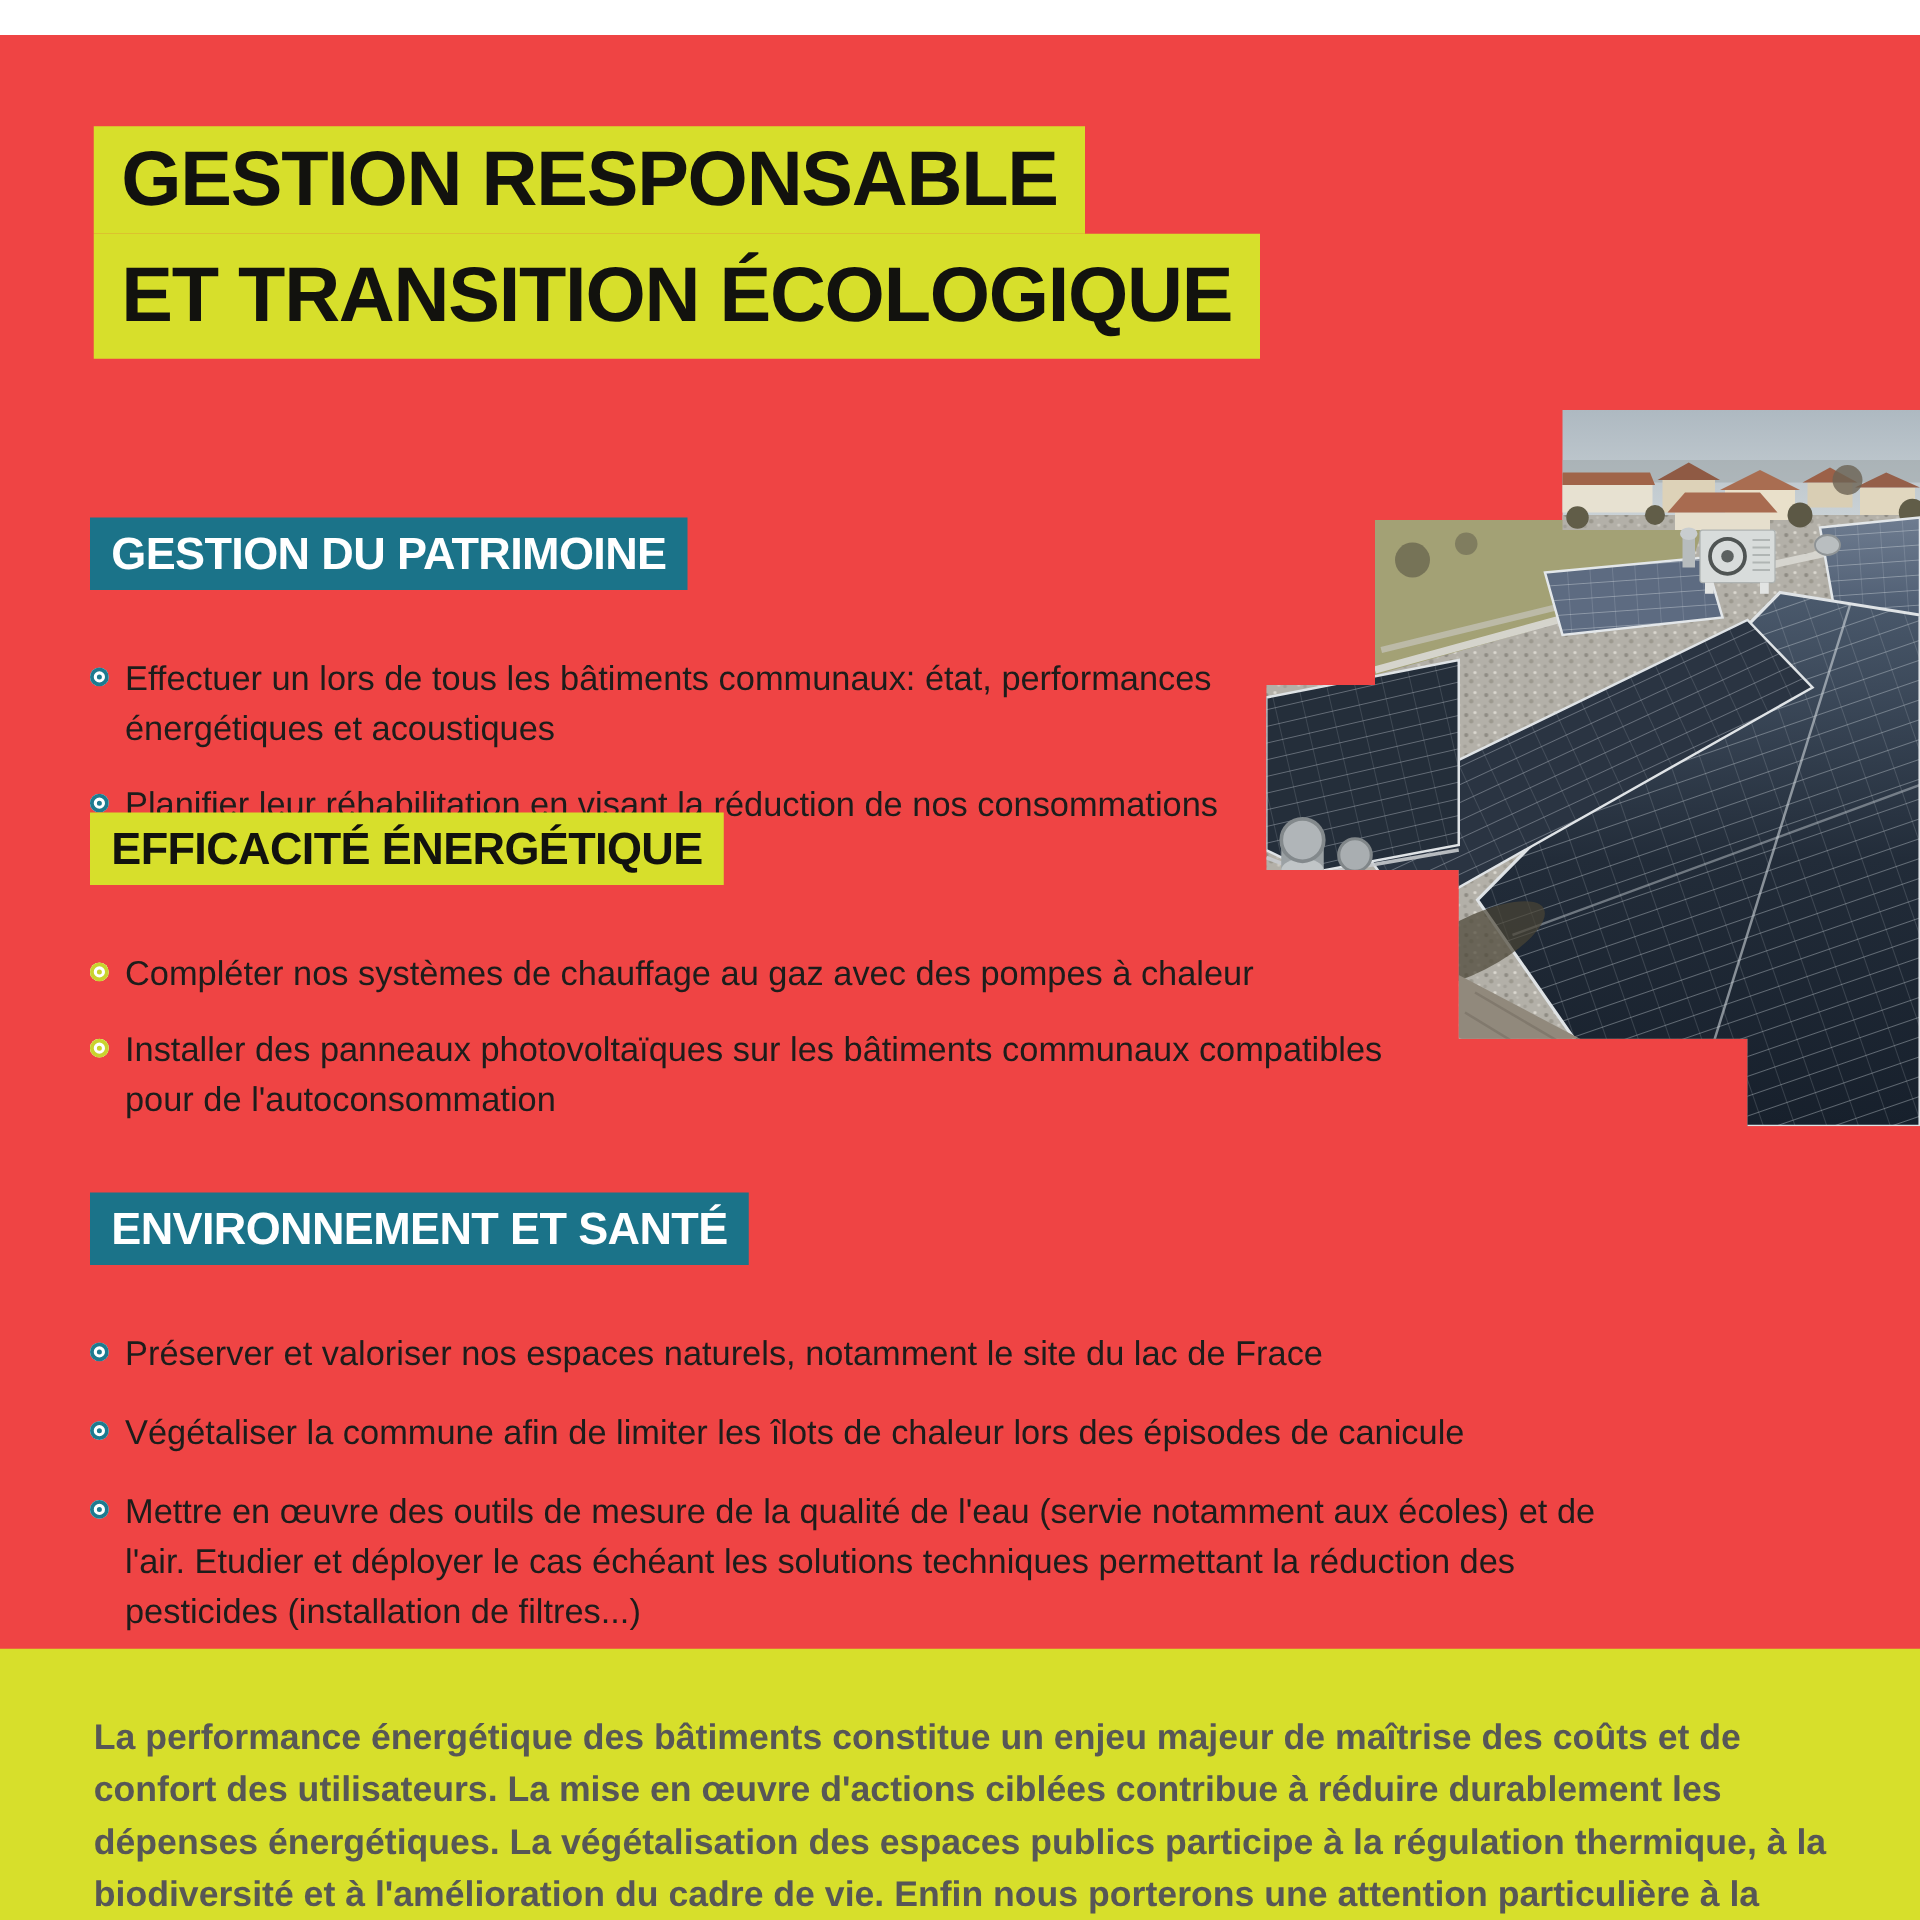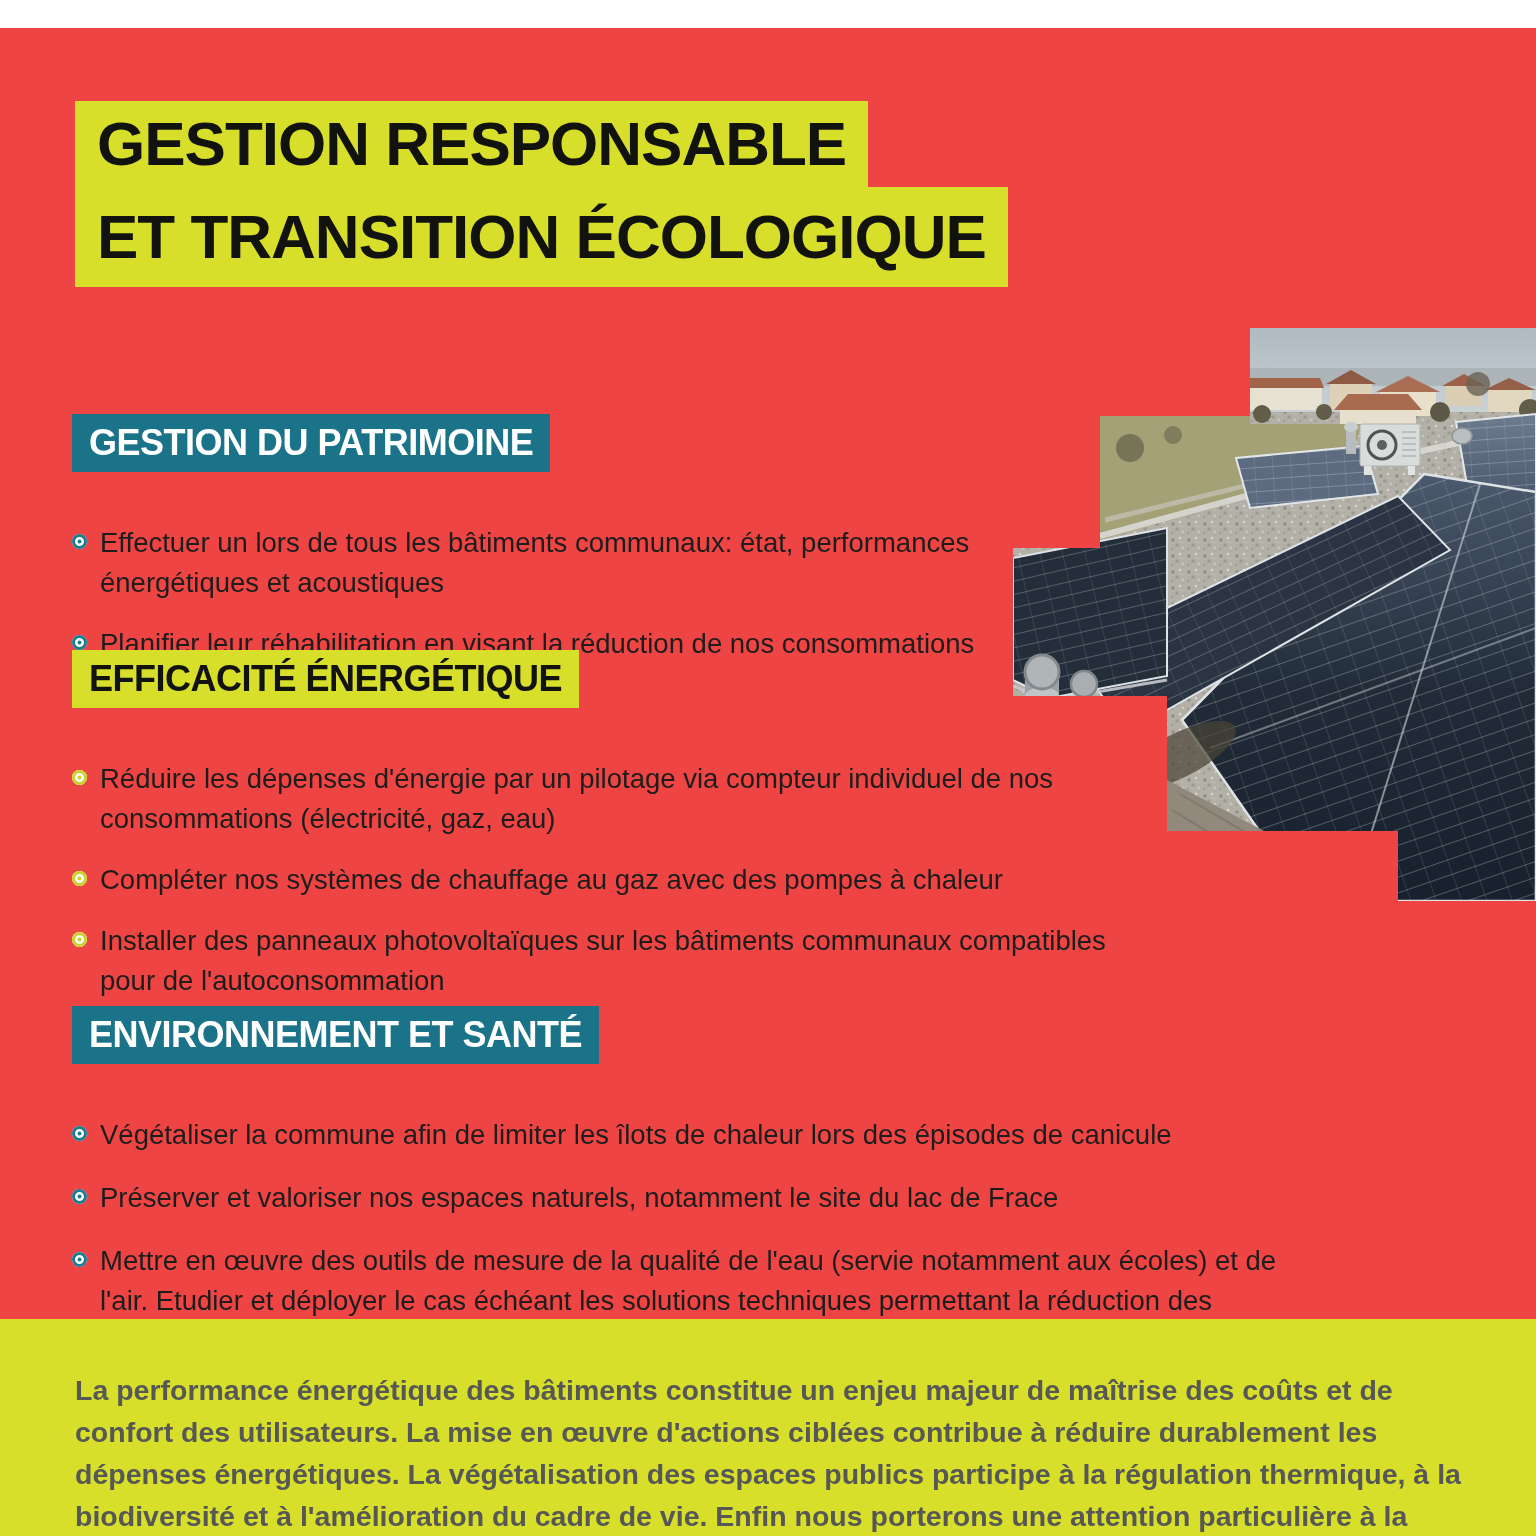--- a/index.html
+++ b/index.html
@@ -14,21 +14,21 @@
     display:table; background:#d7df2b; color:#12120e;
     font-size:62px; font-weight:700; letter-spacing:-1px;
     padding:0 22px; height:85px; line-height:86px; white-space:nowrap;
   }
   .title-line.line2 { height:92px; line-height:100px; }
 
   
   .sec { position:absolute; left:72px; z-index:2; }
   .sec1 { top:356px; }
   .sec2 { top:592px; }
-  .sec3 { top:948px; }
+  .sec3 { top:896px; }
   .band {
     display:inline-flex; align-items:center; height:58px; padding:0 17px;
     font-size:36px; font-weight:700; letter-spacing:-0.5px; white-space:nowrap;
   }
   .band.teal   { background:#1b7389; color:#ffffff; }
   .band.yellow { background:#d7df2b; color:#12120e; }
 
   ul.list { list-style:none; margin:21px 0 0 0; padding:0; }
   ul.list li {
     position:relative; padding-left:28px; margin-bottom:21px;
@@ -221,31 +221,30 @@
     <h2 class="band teal">GESTION DU PATRIMOINE</h2>
     <ul class="list teal-list w945">
       <li>Effectuer un lors de tous les bâtiments communaux: état, performances énergétiques et acoustiques</li>
       <li>Planifier leur réhabilitation en visant la réduction de nos consommations d'énergie et le confort des usagers</li>
     </ul>
   </section>
 
   <section class="sec sec2">
     <h2 class="band yellow">EFFICACITÉ ÉNERGÉTIQUE</h2>
     <ul class="list yellow-list w1060">
-      <li>Réduire les dépenses d'énergie par un pilotage via compteur individuel de nos consommations (électricité, gaz, eau)</li>
       <li>Compléter nos systèmes de chauffage au gaz avec des pompes à chaleur</li>
       <li>Installer des panneaux photovoltaïques sur les bâtiments communaux compatibles pour de l'autoconsommation</li>
     </ul>
   </section>
 
   <section class="sec sec3">
     <h2 class="band teal">ENVIRONNEMENT ET SANTÉ</h2>
     <ul class="list teal-list w1215">
+      <li>Préserver et valoriser nos espaces naturels, notamment le site du lac de Frace</li>
       <li>Végétaliser la commune afin de limiter les îlots de chaleur lors des épisodes de canicule</li>
-      <li>Préserver et valoriser nos espaces naturels, notamment le site du lac de Frace</li>
       <li>Mettre en œuvre des outils de mesure de la qualité de l'eau (servie notamment aux écoles) et de l'air. Etudier et déployer le cas échéant les solutions techniques permettant la réduction des pesticides (installation de filtres...)</li>
     </ul>
   </section>
 
   <footer class="footer-band">
     <p>La performance énergétique des bâtiments constitue un enjeu majeur de maîtrise des coûts et de confort des utilisateurs. La mise en œuvre d'actions ciblées contribue à réduire durablement les dépenses énergétiques. La végétalisation des espaces publics participe à la régulation thermique, à la biodiversité et à l'amélioration du cadre de vie. Enfin nous porterons une attention particulière à la qualité de l'eau et de l'air en utilisant des systèmes de filtration dans nos bâtiments afin de préserver la santé de tous.</p>
   </footer>
 
 </div>
 

